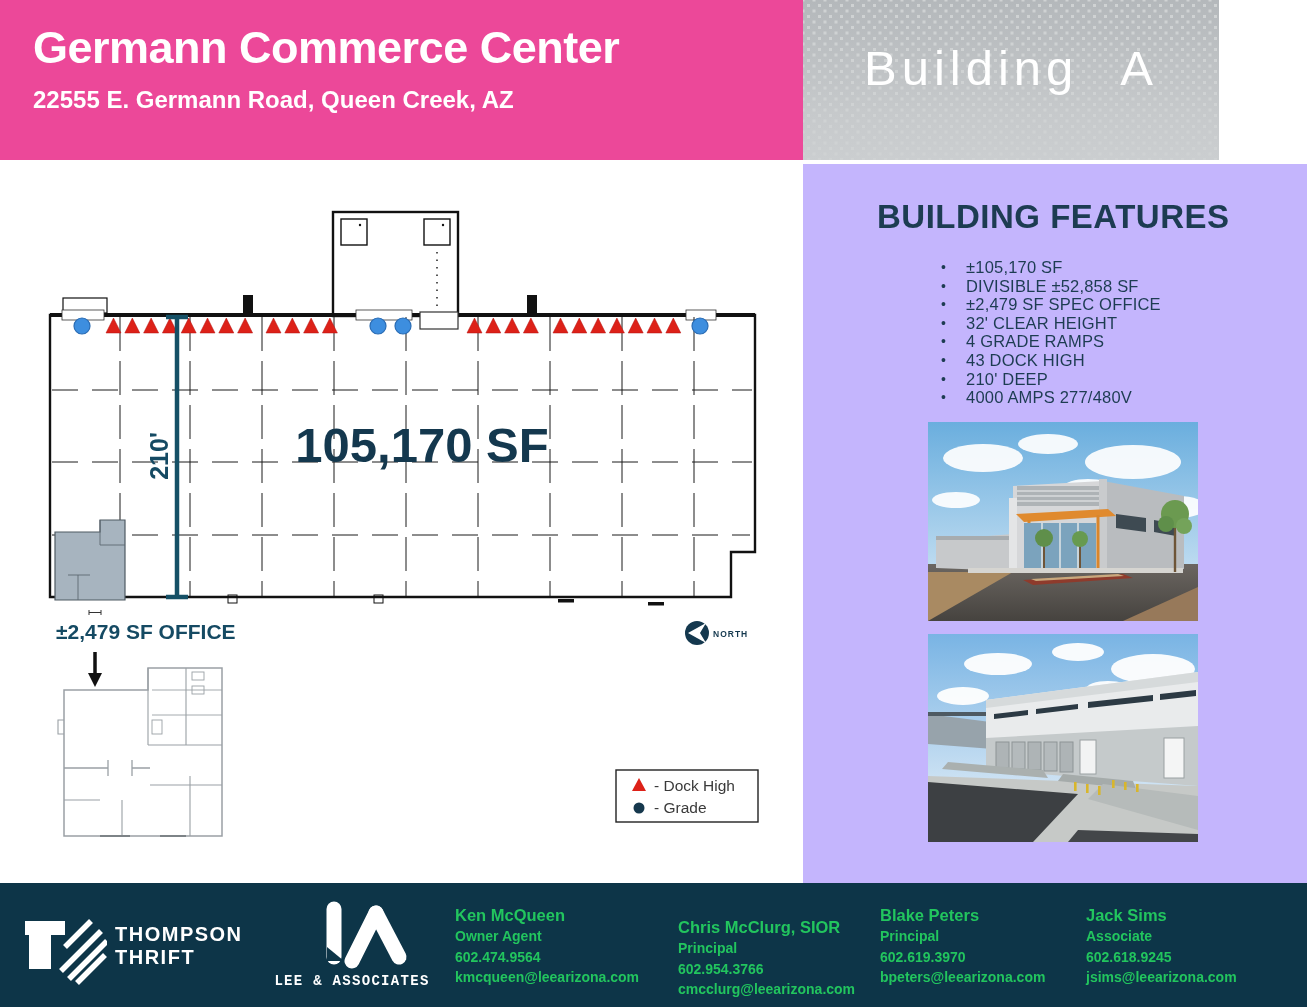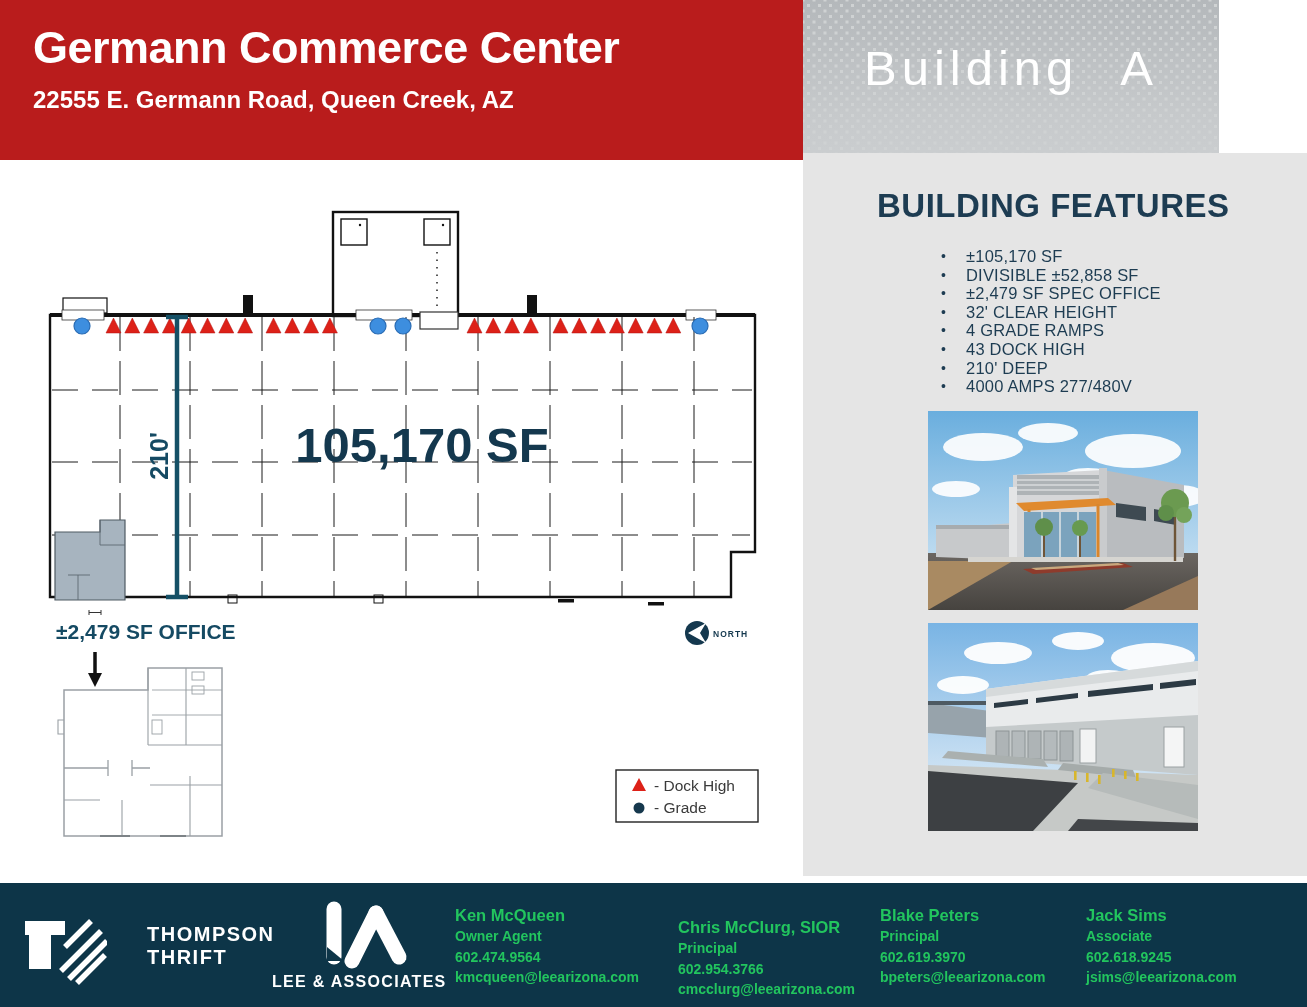--- a/index.html
+++ b/index.html
@@ -1,36 +1,36 @@
 <!DOCTYPE html>
 <html><head>
 <meta charset="utf-8">
 <style>
   html,body{margin:0;padding:0;background:#fff;}
   .page{position:relative;width:1307px;height:1007px;background:#ffffff;overflow:hidden;
         font-family:"Liberation Sans",sans-serif;-webkit-font-smoothing:antialiased;}
 
   
-  .header-left{position:absolute;left:0;top:0;width:803px;height:160px;background:#b91c1c;}
+  .header-left{position:absolute;left:0;top:0;width:803px;height:160px;background:#ec4899;}
   .header-title{position:absolute;left:33px;top:22px;color:#ffffff;font-size:45px;font-weight:700;letter-spacing:-0.5px;white-space:nowrap;}
   .header-address{position:absolute;left:33px;top:86px;color:#ffffff;font-size:24px;font-weight:700;white-space:nowrap;}
 
   .header-right{position:absolute;left:803px;top:0;width:416px;height:160px;
       background-color:#c0c3c6;
       background-image:
         radial-gradient(#cfd2d3 1.7px, rgba(0,0,0,0) 1.9px),
         radial-gradient(#cfd2d3 1.7px, rgba(0,0,0,0) 1.9px),
         linear-gradient(180deg,#b4b8bb 0%,#c6c9cb 70%,#cbced0 100%);
       background-size:11px 11px,11px 11px,100% 100%;
       background-position:0 0,5.5px 5.5px,0 0;}
   .building-label{position:absolute;left:0;top:40px;width:100%;text-align:center;color:#ffffff;
       font-size:49px;font-weight:400;letter-spacing:5px;word-spacing:26px;}
 
   
-  .right-panel{position:absolute;left:803px;top:153px;width:504px;height:723px;background:#e5e5e5;}
+  .right-panel{position:absolute;left:803px;top:164px;width:504px;height:723px;background:#c4b5fd;}
   .features-title{position:absolute;left:74px;top:34px;color:#1d3c52;font-size:33px;font-weight:700;letter-spacing:0.5px;white-space:nowrap;}
   .features-list{position:absolute;left:128px;top:86px;margin:8px;padding:0;list-style:none;color:#1d3c52;}
   .features-list li{font-size:16.5px;line-height:18.6px;font-weight:400;letter-spacing:0.2px;position:relative;padding-left:27px;}
   .features-list li::before{content:"\2022";position:absolute;left:2px;top:0;color:#1d3c52;font-size:14px;}
 
   .photo{position:absolute;left:125px;width:270px;overflow:hidden;}
   .photo-1{top:258px;height:199px;}
   .photo-2{top:470px;height:208px;}
   .photo svg{display:block;}
 
@@ -40,22 +40,22 @@
   .sf-label{fill:#14384e;font-size:49px;font-weight:700;font-family:"Liberation Sans",sans-serif;}
   .depth-label{fill:#154a63;font-size:25px;font-weight:700;font-family:"Liberation Sans",sans-serif;}
   .office-label{fill:#154a63;font-size:21px;font-weight:700;font-family:"Liberation Sans",sans-serif;}
   .legend-text{fill:#3a3a3a;font-size:15.5px;font-family:"Liberation Sans",sans-serif;}
   .north-text{fill:#14384e;font-size:8.5px;font-weight:700;letter-spacing:1px;font-family:"Liberation Sans",sans-serif;}
   .dock-tri{fill:#dd2118;stroke:#b31310;stroke-width:0.5;}
   .grade-dot{fill:#3d8edf;stroke:#2a6cb4;stroke-width:1.2;}
 
   
   .footer{position:absolute;left:0;top:883px;width:1307px;height:124px;background:#0d3548;color:#fff;}
-  .tt-text{position:absolute;left:115px;top:40px;font-size:20px;font-weight:700;letter-spacing:1.5px;line-height:23px;color:#fff;margin-left:32px;}
-  .lee-wordmark{position:absolute;left:272px;top:90px;width:160px;text-align:center;font-size:16px;font-weight:700;letter-spacing:1.3px;color:#fff;white-space:nowrap;}
+  .tt-text{position:absolute;left:115px;top:40px;font-size:20px;font-weight:700;letter-spacing:1.5px;line-height:23px;color:#fff;}
+  .lee-wordmark{position:absolute;left:272px;top:90px;width:160px;text-align:center;font-size:14px;font-weight:700;letter-spacing:1.3px;color:#fff;white-space:nowrap;font-family:Liberation Mono, monospace;}
   .contact{position:absolute;top:22px;color:#22c55e;}
   .contact .c-name{font-size:16.5px;font-weight:700;line-height:21px;white-space:nowrap;}
   .contact .c-line{font-size:14px;font-weight:700;line-height:20.5px;white-space:nowrap;}
   .contact-1{left:455px;} .contact-2{left:678px;margin-top:12px;} .contact-3{left:880px;} .contact-4{left:1086px;}
 </style>
 </head>
 <body>
 
 <div class="page">
 

